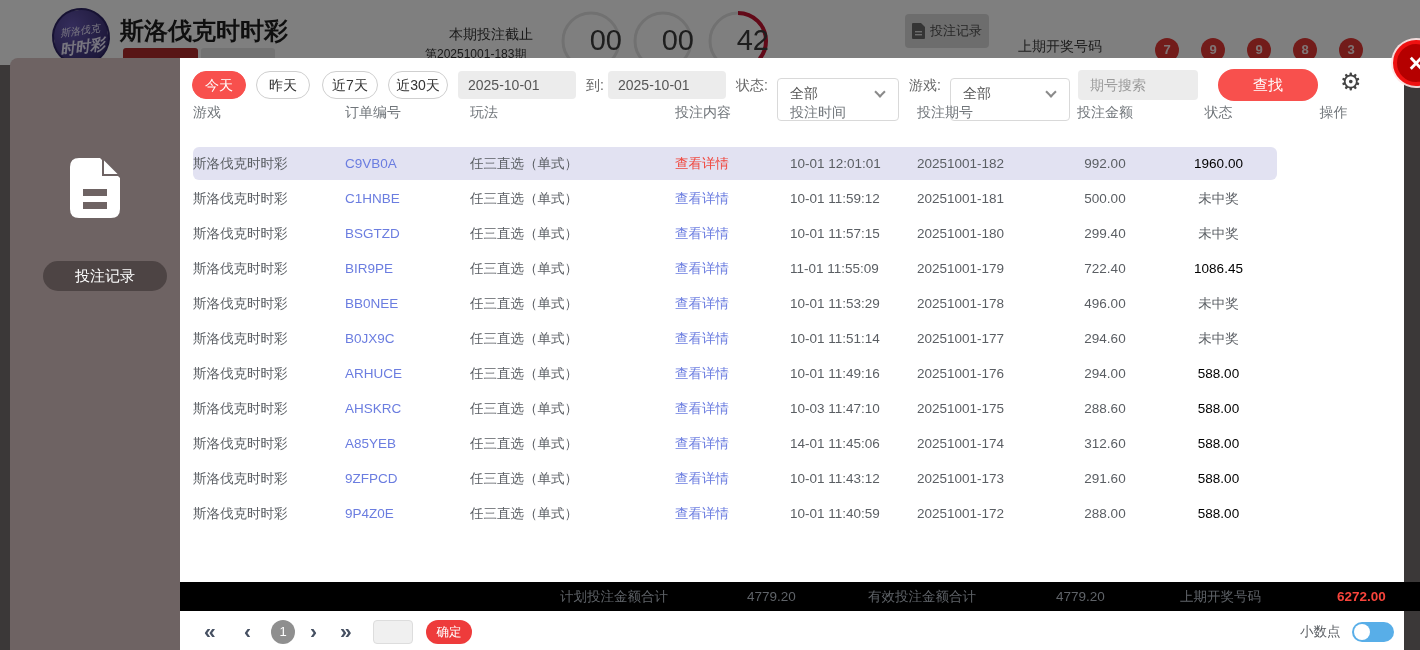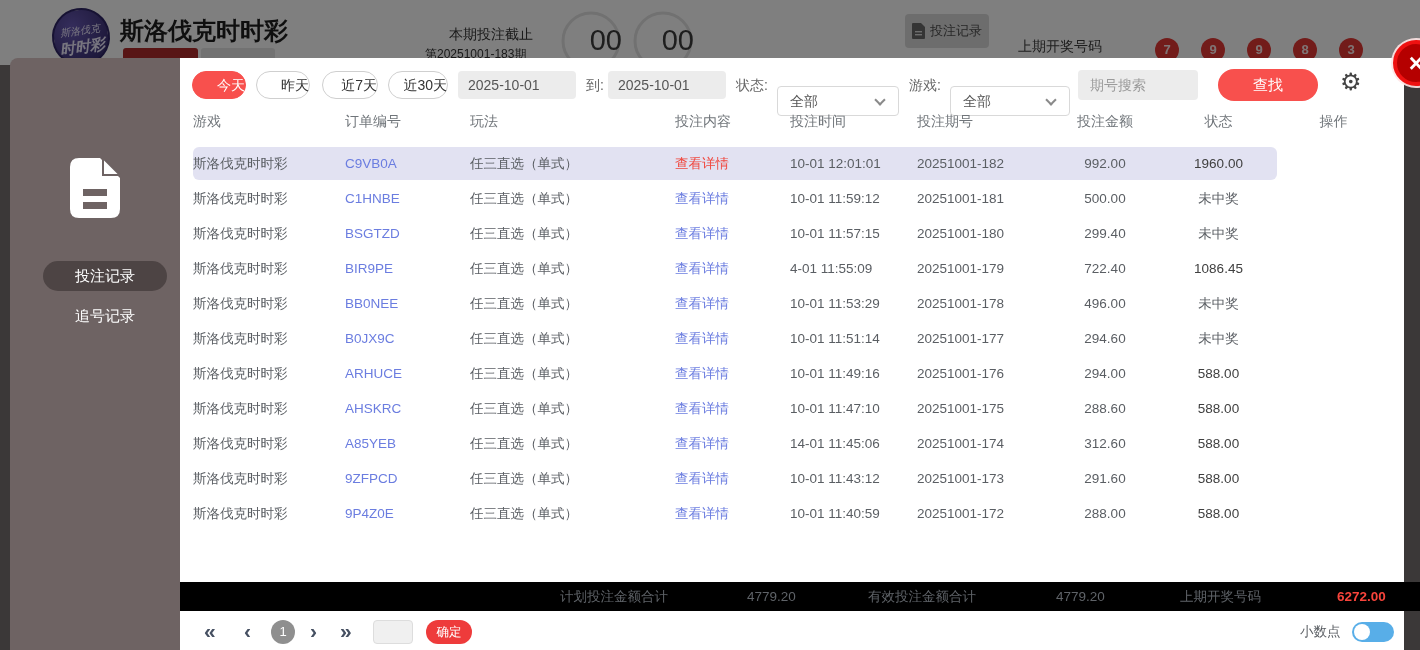--- a/index.html
+++ b/index.html
@@ -35,47 +35,47 @@
   .sidebar { position:absolute; left:10px; top:58px; width:170px; height:592px; background:#6e6363; border-radius:8px 0 0 0; z-index:20; }
   .side-icon { position:absolute; left:59px; top:98px; }
   .side-item { position:absolute; left:33px; width:124px; height:30px; line-height:30px; text-align:center;
     color:#ffffff; font-size:15px; border-radius:15px; cursor:pointer; }
   .side-item.active { background:#4d4444; }
 
   
   .modal { position:absolute; left:180px; top:58px; width:1224px; height:592px; background:#ffffff; border-radius:0 8px 0 0; z-index:20; }
 
   
-  .pill { position:absolute; top:13px; height:28px; line-height:26px; text-align:right; border-radius:14px;
+  .pill { position:absolute; top:13px; height:28px; line-height:26px; text-align:center; border-radius:14px;
     font-size:14px; color:#333; background:#fff; border:1px solid #cfcfcf; cursor:pointer; }
   .pill.active { background:#f8504d; border-color:#f8504d; color:#fff; }
   .dinput { position:absolute; top:13px; width:118px; height:28px; background:#ececec; border:none; border-radius:4px;
     padding-left:10px; font-size:14px; color:#555; font-family:"Liberation Sans",sans-serif; }
   .flabel { position:absolute; top:13px; height:28px; line-height:28px; font-size:14px; color:#666; }
-  .fselect { position:absolute; top:28px; width:122px; height:30px; background:#fff; border:1px solid #d9d9d9; border-radius:4px;
+  .fselect { position:absolute; top:20px; width:122px; height:43px; background:#fff; border:1px solid #d9d9d9; border-radius:4px;
     font-size:14px; color:#555; line-height:28px; padding-left:12px; cursor:pointer; }
   .chev { position:absolute; right:14px; top:9px; width:8px; height:8px; border-right:2px solid #8a8a8a; border-bottom:2px solid #8a8a8a; transform:rotate(45deg); }
   .search-inp { position:absolute; left:898px; top:12px; width:120px; height:30px; background:#ececec; border:none; border-radius:4px;
     padding-left:12px; font-size:14px; color:#555; font-family:"Liberation Sans",sans-serif; }
   .search-inp::placeholder { color:#9b9b9b; }
   .find-btn { position:absolute; left:1038px; top:11px; width:100px; height:32px; border-radius:16px; background:#f8504d;
     color:#fff; font-size:15px; text-align:center; line-height:32px; cursor:pointer; }
   .gear { position:absolute; left:1160px; top:10px; font-size:24px; color:#444; cursor:pointer; }
 
   
   .thead, .trow { display:grid; grid-template-columns:152px 125px 205px 115px 127px 133px 110px 117px 113px; align-items:center; }
-  .thead { position:absolute; left:13px; top:48px; width:1197px; height:32px; font-size:14px; color:#70757a; }
+  .thead { position:absolute; left:13px; top:39px; width:1197px; height:32px; font-size:14px; color:#70757a; }
   .tbody { position:absolute; left:13px; top:88px; width:1197px; }
   .trow { position:relative; height:35px; font-size:13.5px; color:#5a5e63; cursor:pointer; }
   .trow.hl::before { content:""; position:absolute; left:0; top:1px; bottom:1px; width:1084px; background:#e2e2f2; border-radius:6px; }
   .trow .c { position:relative; z-index:1; }
   .c.r, .h.r { text-align:center; }
   .link { color:#6b7de0; }
   .detail-red { color:#f0483f; }
-  .win { color:#404040; }
+  .win { color:#000000; }
   .lose { color:#5a5e63; }
 
   
   .sumbar { position:absolute; left:0; top:524px; width:1344px; height:29px; background:#000000; font-size:13.5px; color:#5f6368;text-align:center; }
   .sumbar span { position:absolute; line-height:29px; }
   .sum-win { color:#f8443b; font-weight:bold; }
 
   
   .pgbar { position:absolute; left:0; top:558px; width:1224px; height:32px; }
   .pgarrow { position:absolute; top:0; height:32px; line-height:30px; font-size:21px; color:#465062; font-weight:bold; cursor:pointer; }
@@ -115,20 +115,27 @@
           <circle cx="31" cy="31" r="28" fill="none" stroke="#e2e2e2" stroke-width="3"></circle>
         </svg>
       <div class="cd-num">00</div>
     </div>
     <div class="cd-circle" style="left:632px">
       <svg width="62" height="62">
           <circle cx="31" cy="31" r="28" fill="none" stroke="#e2e2e2" stroke-width="3"></circle>
         </svg>
       <div class="cd-num">00</div>
     </div>
+    <div class="cd-circle" style="left:707px">
+      <svg width="62" height="62">
+        <circle cx="31" cy="31" r="28" fill="none" stroke="#e2e2e2" stroke-width="3"></circle>
+        <circle cx="31" cy="31" r="28" fill="none" stroke="#c41230" stroke-width="4" pathLength="100" stroke-dasharray="36 64" stroke-dashoffset="25"></circle>
+      </svg>
+      <div class="cd-num">42</div>
+    </div>
 
     <div class="bg-record-btn">
       <svg width="13" height="16" viewBox="0 0 13 16">
         <path d="M1 0 h8 l4 4 v11 a1 1 0 0 1 -1 1 h-11 a1 1 0 0 1 -1 -1 v-14 a1 1 0 0 1 1 -1 z" fill="#6a6a6a"></path>
         <rect x="3" y="8" width="7" height="1.4" fill="#dcdcdc"></rect>
           <rect x="3" y="11" width="7" height="1.4" fill="#dcdcdc"></rect>
       </svg>
       <span>投注记录</span>
     </div>
 
@@ -146,23 +153,20 @@
 
   <div class="sidebar">
     <svg class="side-icon" width="52" height="64" viewBox="0 0 52 64">
       <path d="M10 2 H31 L51 22 V53 Q51 62 42 62 H10 Q1 62 1 53 V11 Q1 2 10 2 Z" fill="#ffffff"></path>
       <path d="M34 2 L51 19 L34 19 Z" fill="#ffffff" stroke="#6e6363" stroke-width="2"></path>
       <rect x="14" y="33" width="24" height="7" fill="#6e6363"></rect>
       <rect x="14" y="46" width="24" height="7" fill="#6e6363"></rect>
     </svg>
     <div class="side-item active" style="top:203px">
       <span>投注记录</span>
-    </div>
-    <div class="side-item" style="top:243px">
-      <span>追号记录</span>
     </div>
   </div>
 
   <div class="modal">
 
     <div class="pill active" style="left:12px;width:54px"><span>今天</span></div>
     <div class="pill" style="left:76px;width:54px"><span>昨天</span></div>
     <div class="pill" style="left:142px;width:56px"><span>近7天</span></div>
     <div class="pill" style="left:208px;width:60px"><span>近30天</span></div>
 
@@ -230,21 +234,21 @@
           <span class="c">20251001-180</span>
           <span class="c r">299.40</span>
           <span class="c r lose">未中奖</span>
           <span class="c r"></span>
         </div>
         <div class="trow">
           <span class="c">斯洛伐克时时彩</span>
           <span class="c link">BIR9PE</span>
           <span class="c">任三直选（单式）</span>
           <span class="c link">查看详情</span>
-          <span class="c">4-01 11:55:09</span>
+          <span class="c">11-01 11:55:09</span>
           <span class="c">20251001-179</span>
           <span class="c r">722.40</span>
           <span class="c r win">1086.45</span>
           <span class="c r"></span>
         </div>
         <div class="trow">
           <span class="c">斯洛伐克时时彩</span>
           <span class="c link">BB0NEE</span>
           <span class="c">任三直选（单式）</span>
           <span class="c link">查看详情</span>
@@ -274,21 +278,21 @@
           <span class="c">20251001-176</span>
           <span class="c r">294.00</span>
           <span class="c r win">588.00</span>
           <span class="c r"></span>
         </div>
         <div class="trow">
           <span class="c">斯洛伐克时时彩</span>
           <span class="c link">AHSKRC</span>
           <span class="c">任三直选（单式）</span>
           <span class="c link">查看详情</span>
-          <span class="c">10-01 11:47:10</span>
+          <span class="c">10-03 11:47:10</span>
           <span class="c">20251001-175</span>
           <span class="c r">288.60</span>
           <span class="c r win">588.00</span>
           <span class="c r"></span>
         </div>
         <div class="trow">
           <span class="c">斯洛伐克时时彩</span>
           <span class="c link">A85YEB</span>
           <span class="c">任三直选（单式）</span>
           <span class="c link">查看详情</span>

